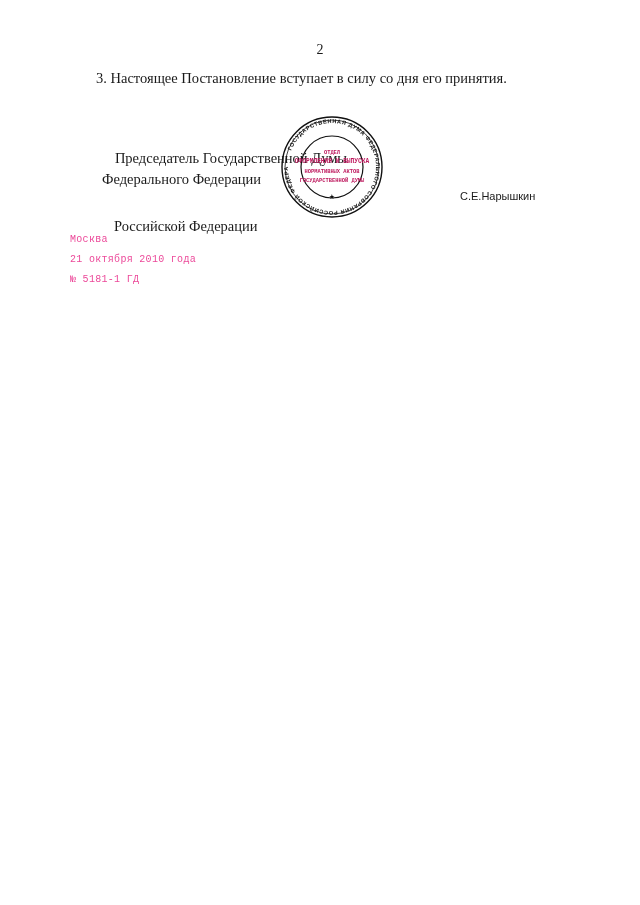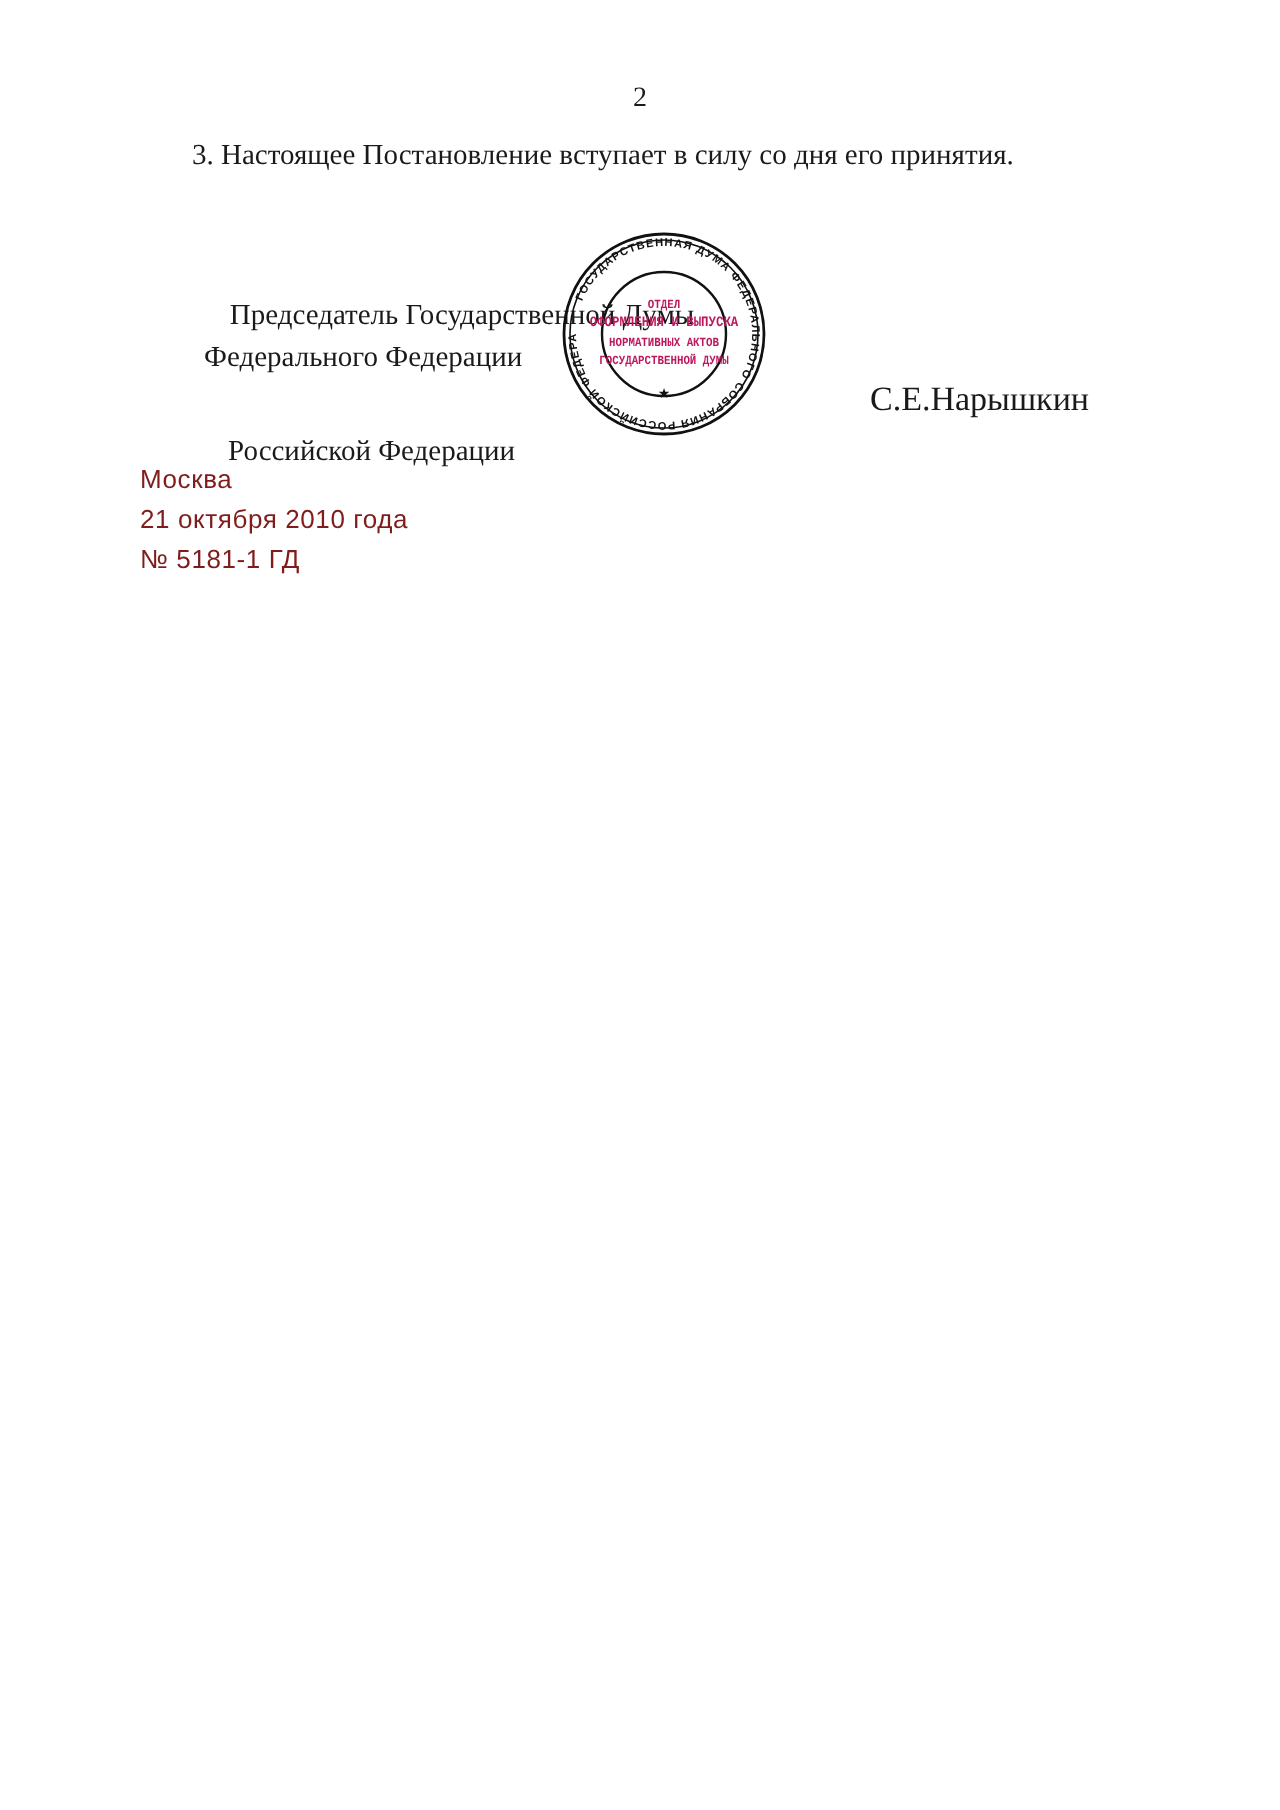--- a/index.html
+++ b/index.html
@@ -57,35 +57,35 @@
     line-height: 21px;
     color: #1a1a1a;
   }
   .signature-block .line1 { text-align: center; }
   .signature-block .line2 { text-align: left; padding-left: 36px; }
   .signature-block .line3 { text-align: left; padding-left: 48px; margin-top: 26px; }
 
   .signer-name {
     position: absolute;
     top: 190px;
-    left: 435px;
-    font-family: Liberation Serif, serif;
-    font-size: 17px;
+    left: 460px;
+    font-family: Liberation Sans, sans-serif;
+    font-size: 11px;
     color: #1a1a1a;
     white-space: nowrap;
   }
 
   .meta {
     position: absolute;
     top: 230px;
     left: 70px;
-    font-family: Liberation Sans, sans-serif;
-    font-size: 13px;
+    font-family: Liberation Mono, monospace;
+    font-size: 10px;
     line-height: 20px;
-    color: #7f1d1d;
+    color: #ec4899;
     letter-spacing: 0.3px;
   }
   .meta div { white-space: nowrap; }
 
   
   .stamp {
     position: absolute;
     left: 278px;
     top: 113px;
     width: 108px;

